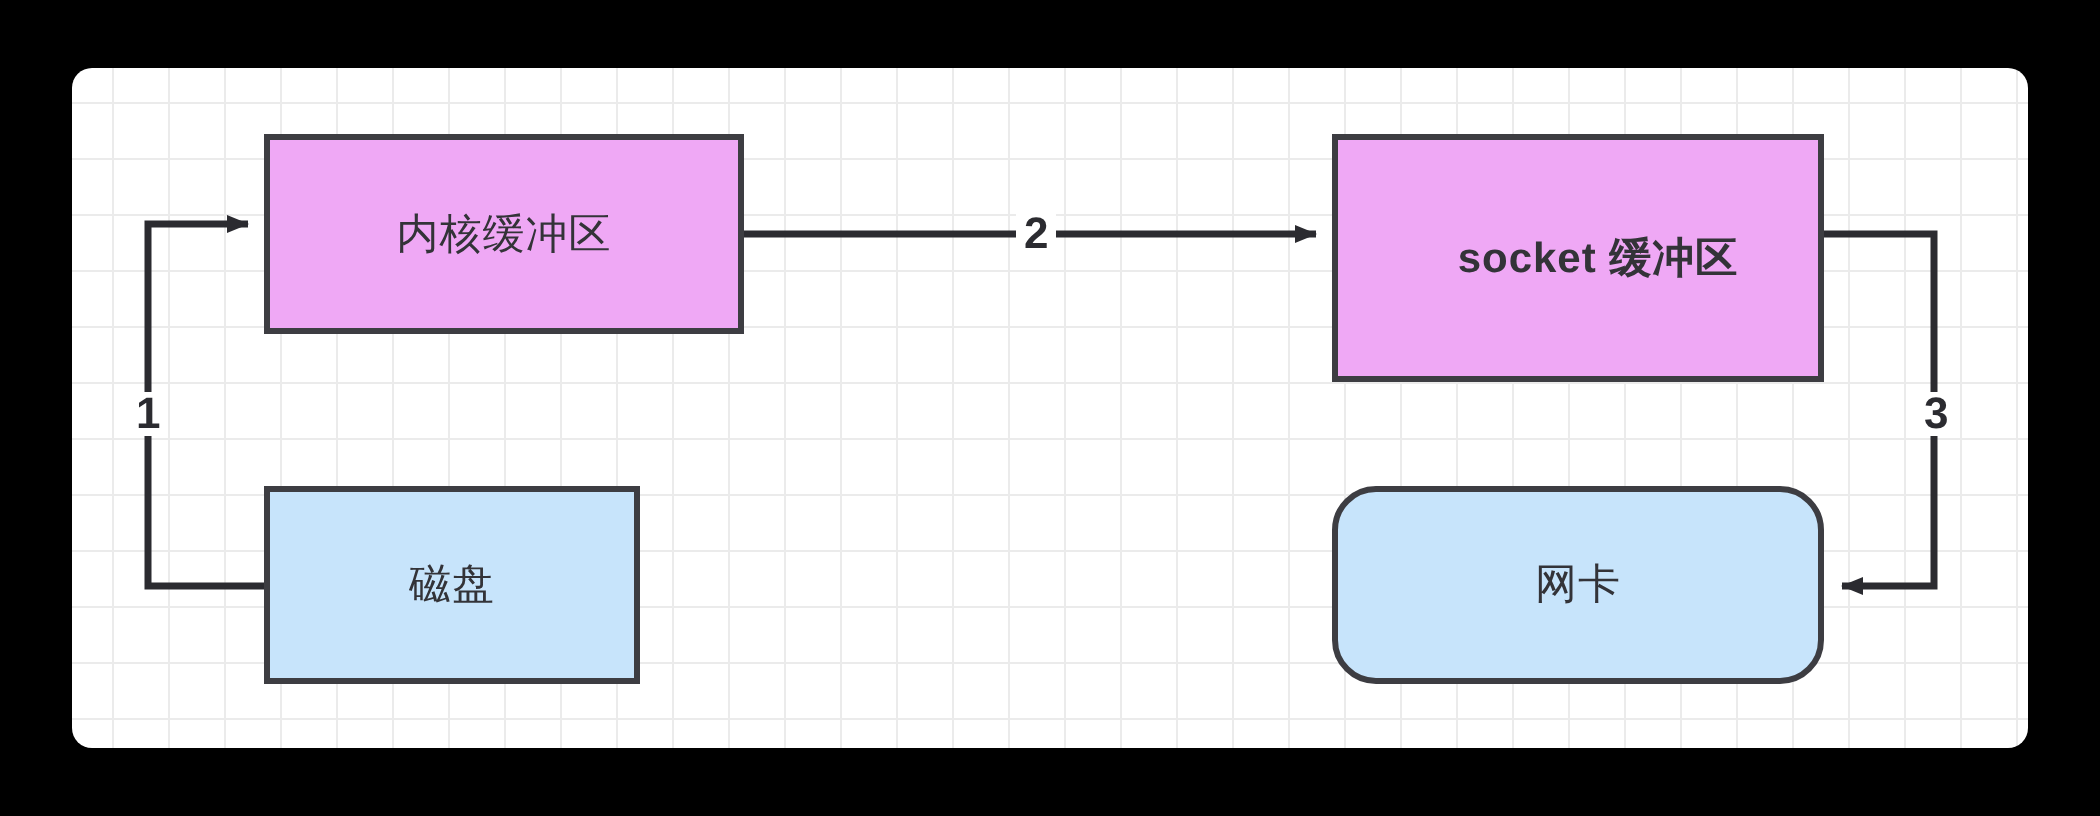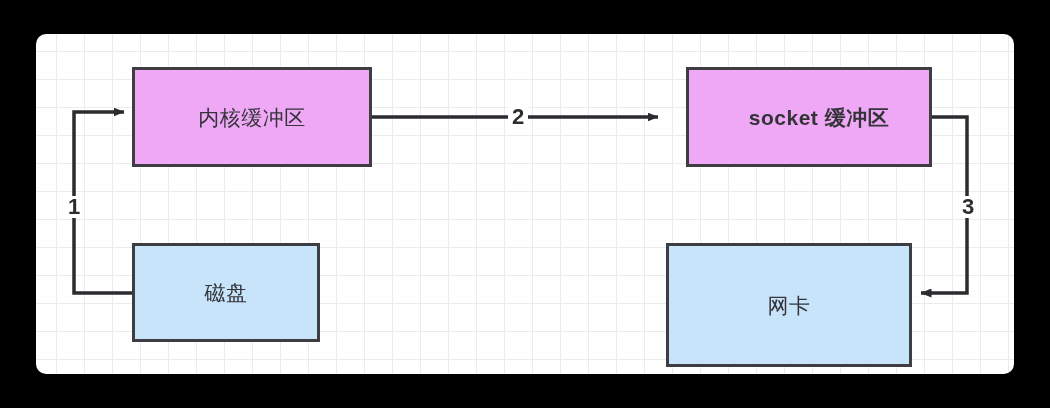--- a/index.html
+++ b/index.html
@@ -54,23 +54,23 @@
     font-size: 21px;
     line-height: 1;
     letter-spacing: 0.5px;
     white-space: nowrap;
   }
   .node.pink { background: #efa8f5; }
   .node.blue { background: #c7e4fb; }
   .node.strong .node-label { font-weight: bold; }
 
   #node-kernel-buffer { left: 132px; top: 67px;  width: 240px; height: 100px; }
-  #node-socket-buffer { left: 686px; top: 67px;  width: 246px; height: 100px; padding-left: 20px; }
+  #node-socket-buffer { left: 666px; top: 67px;  width: 246px; height: 124px; padding-left: 20px; }
   #node-disk         { left: 132px; top: 243px; width: 188px; height: 99px;  }
-  #node-nic          { left: 666px; top: 243px; width: 246px; height: 124px;  }
+  #node-nic          { left: 666px; top: 243px; width: 246px; height: 99px; border-radius: 22px;  }
 
   .edge-label {
     position: absolute;
     font-size: 22px;
     font-weight: bold;
     color: #2b2b30;
     background: #ffffff;
     padding: 0 4px;
     line-height: 1;
     white-space: nowrap;

